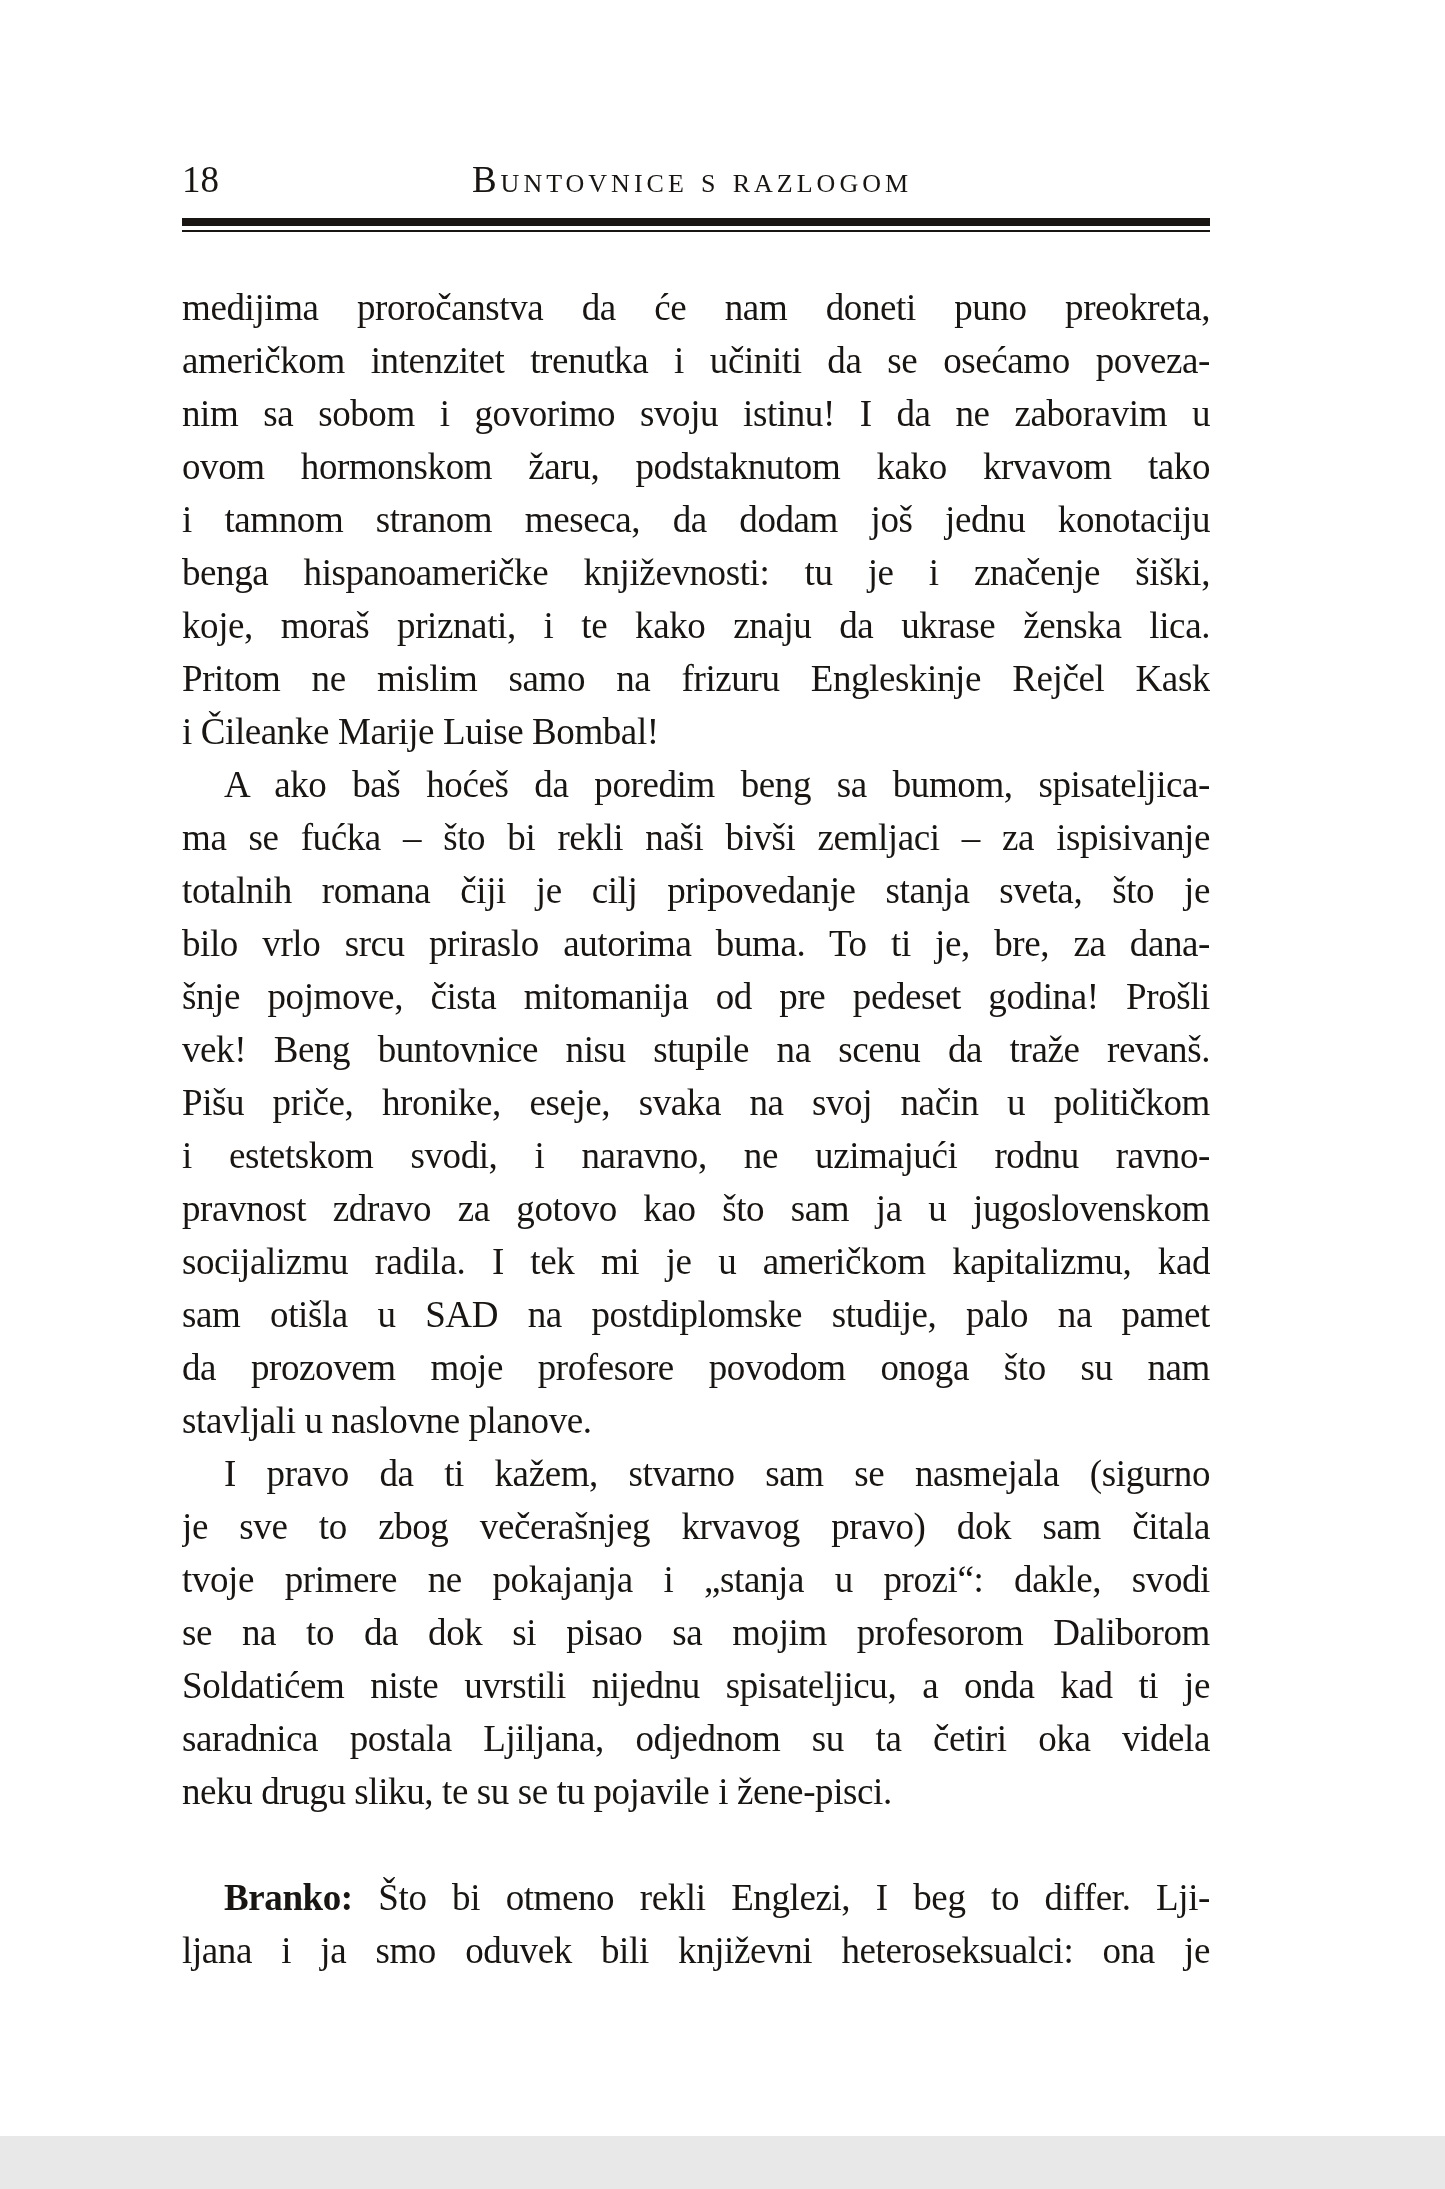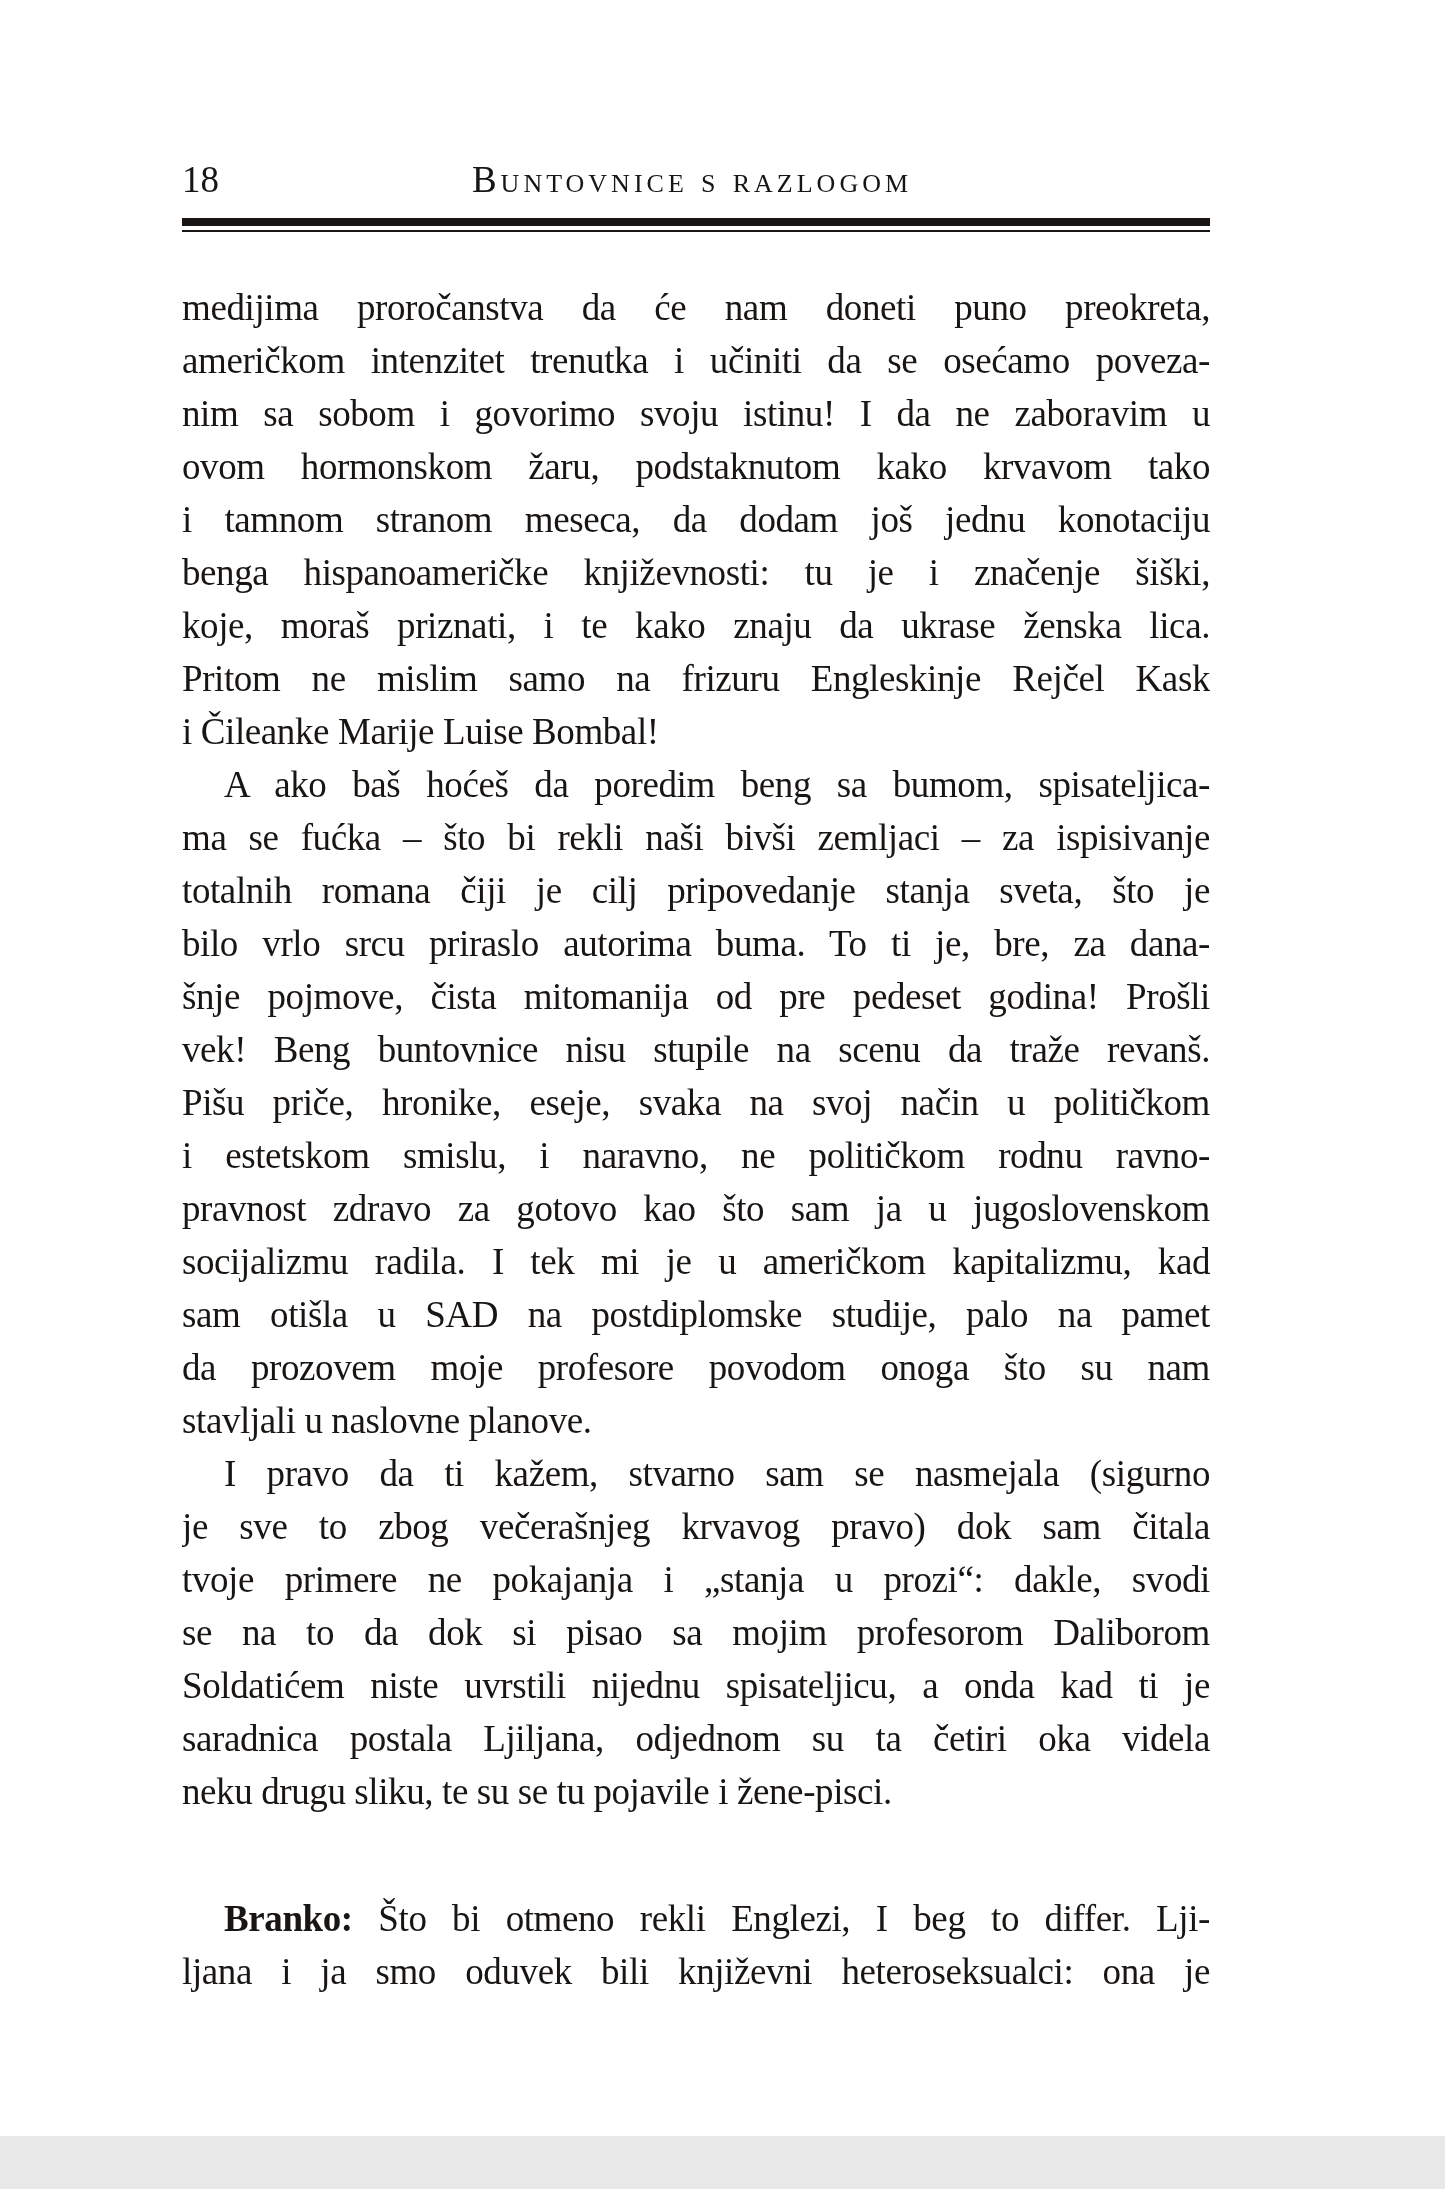--- a/index.html
+++ b/index.html
@@ -55,21 +55,21 @@
   
   .bodytext {
     position: absolute;
     left: 182px;
     top: 281px;
     width: 1028px;
     font-size: 37px;
     letter-spacing: -0.4px;
   }
   .para { margin: 0; }
-  .para.spaced { margin-top: 74px; }
+  .para.spaced { margin-top: 53px; }
   .line {
     height: 53px;
     line-height: 53px;
     overflow: hidden;
     text-align: left;
   }
   .line.just { text-align: justify; }
   .line.just::after {
     content: "";
     display: inline-block;
@@ -108,21 +108,21 @@
         <div class="line"><span class="">i Čileanke Marije Luise Bombal!</span></div>
       </div>
       <div class="para">
         <div class="line just first"><span class="">A ako baš hoćeš da poredim beng sa bumom, spisateljica-</span></div>
         <div class="line just"><span class="">ma se fućka – što bi rekli naši bivši zemljaci – za ispisivanje</span></div>
         <div class="line just"><span class="it">totalnih romana</span><span class=""> čiji je cilj pripovedanje stanja sveta, što je</span></div>
         <div class="line just"><span class="">bilo vrlo srcu priraslo autorima buma. To ti je, bre, za dana-</span></div>
         <div class="line just"><span class="">šnje pojmove, čista mitomanija od pre pedeset godina! Prošli</span></div>
         <div class="line just"><span class="">vek! Beng buntovnice nisu stupile na scenu da traže revanš.</span></div>
         <div class="line just"><span class="">Pišu priče, hronike, eseje, svaka na svoj način u političkom</span></div>
-        <div class="line just"><span class="">i estetskom smislu, i naravno, ne političkom rodnu ravno-</span></div>
+        <div class="line just"><span class="">i estetskom svodi, i naravno, ne uzimajući rodnu ravno-</span></div>
         <div class="line just"><span class="">pravnost zdravo za gotovo kao što sam ja u jugoslovenskom</span></div>
         <div class="line just"><span class="">socijalizmu radila. I tek mi je u američkom kapitalizmu, kad</span></div>
         <div class="line just"><span class="">sam otišla u SAD na postdiplomske studije, palo na pamet</span></div>
         <div class="line just"><span class="">da prozovem moje profesore povodom onoga što su nam</span></div>
         <div class="line"><span class="">stavljali u naslovne planove.</span></div>
       </div>
       <div class="para">
         <div class="line just first"><span class="">I pravo da ti kažem, stvarno sam se nasmejala (sigurno</span></div>
         <div class="line just"><span class="">je sve to zbog večerašnjeg krvavog pravo) dok sam čitala</span></div>
         <div class="line just"><span class="">tvoje primere </span><span class="it">ne</span><span class=""> pokajanja i „stanja u prozi“: dakle, svodi</span></div>

